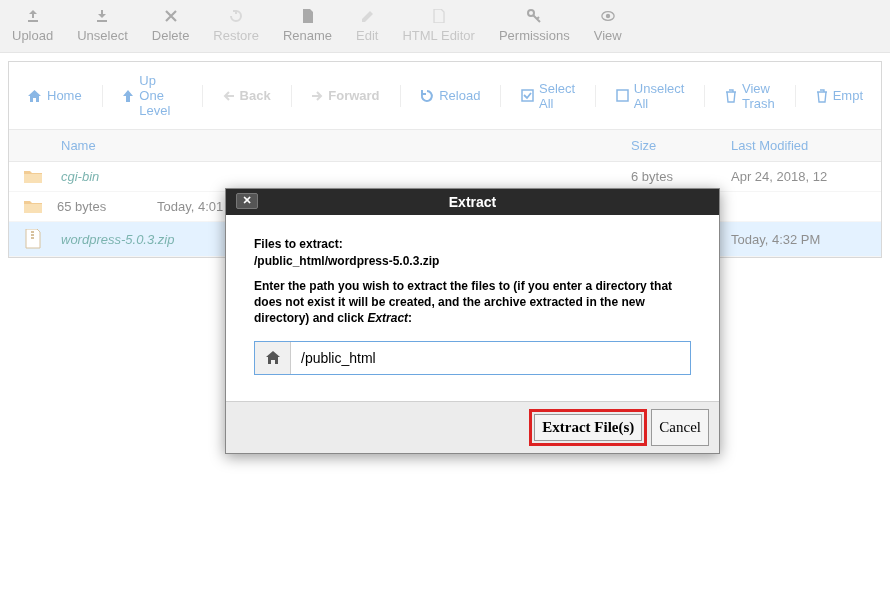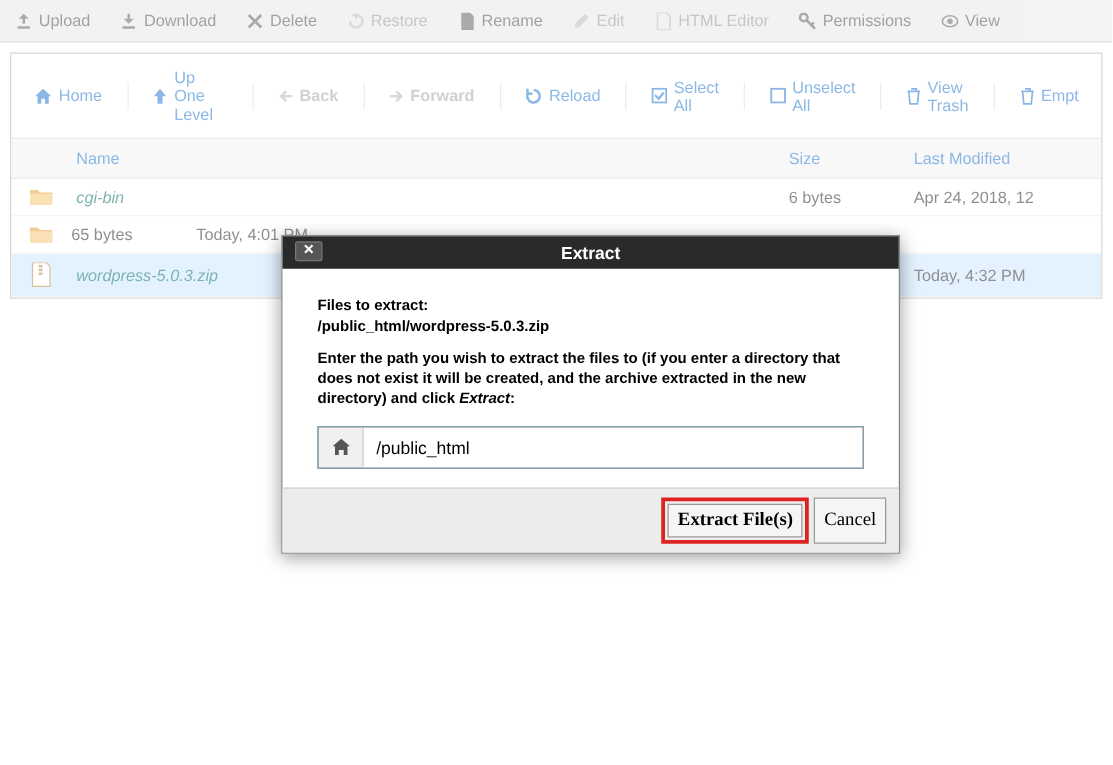--- a/index.html
+++ b/index.html
@@ -1,19 +1,19 @@
 <!DOCTYPE html>
 <html><head>
 <meta charset="utf-8">
 <style>
 * { box-sizing: border-box; margin: 0; padding: 0; }
 body { font-family: Arial, sans-serif; font-size: 13px; background: #fff; width: 890px; height: 612px; overflow: hidden; position: relative; }
 
 .top-toolbar { display: flex; background: #e9e9e9; border-bottom: 1px solid #d0d0d0; padding: 5px 0; opacity: 0.55; }
-.top-toolbar .btn { display: flex; align-items: center; gap: 5px; padding: 4px 12px; color: #555; cursor: pointer; font-size: 13px; }
+.top-toolbar .btn { display: flex; align-items: center; gap: 5px; padding: 4px 12px; color: #555; cursor: pointer; font-size: 13px; flex-direction: column; }
 .top-toolbar .btn.disabled { color: #999; }
 .top-toolbar .icon { width: 14px; height: 14px; display: inline-flex; align-items: center; justify-content: center; }
 
 .panel { margin: 8px; border: 1px solid #d8d8d8; background: #fff; }
 .nav-toolbar { display: flex; align-items: center; border-bottom: 1px solid #d8d8d8; padding: 6px 8px; gap: 4px; opacity: 0.55; }
 .nav-toolbar .btn { display: flex; align-items: center; gap: 5px; padding: 5px 10px; color: #2b7dd1; cursor: pointer; font-size: 13px; }
 .nav-toolbar .btn.disabled { color: #aaa; font-weight: bold; }
 .nav-toolbar .sep { width: 1px; height: 22px; background: #e0e0e0; margin: 0 6px; }
 
 .table-header { display: flex; background: #f4f4f4; border-bottom: 1px solid #d8d8d8; color: #2b7dd1; font-size: 13px; padding: 8px 0; opacity: 0.55; }
@@ -28,26 +28,26 @@
 .file-row .col-name { color: #0f766e; font-style: italic; }
 .file-row .col-size, .file-row .col-modified { color: #333; }
 
 .folder-svg { width: 18px; height: 15px; }
 .zip-svg { width: 16px; height: 20px; }
 
 
 .modal { position: absolute; left: 225px; top: 188px; width: 495px; background: #fff; box-shadow: 0 3px 14px rgba(0,0,0,0.4); border: 1px solid #888; }
 .modal-titlebar { background: #2a2a2a; color: #fff; text-align: center; padding: 5px 0; font-weight: bold; font-size: 14px; position: relative; }
 .modal-close { position: absolute; left: 10px; top: 4px; width: 22px; height: 16px; background: #555; border: 1px solid #777; border-radius: 2px; color: #fff; font-size: 11px; line-height: 13px; text-align: center; cursor: pointer; }
-.modal-body { padding: 22px 28px 15px; font-size: 12px; color: #000; }
+.modal-body { padding: 22px 28px 26px; font-size: 12px; color: #000; }
 .modal-body .label1 { font-weight: bold; margin-bottom: 3px; }
 .modal-body .file-path { font-weight: bold; margin-bottom: 10px; }
 .modal-body .instruct { font-weight: bold; margin-bottom: 14px; line-height: 1.35; }
 .modal-body .instruct em { font-style: italic; }
-.path-input-wrap { display: flex; border: 1px solid #6da7e0; background: #a16207; }
+.path-input-wrap { display: flex; border: 1px solid #6da7e0; background: #3b82f6; }
 .path-home { width: 36px; display: flex; align-items: center; justify-content: center; background: #f0f0f0; border-right: 1px solid #ccc; color: #555; }
 .path-input { flex: 1; border: none; outline: none; padding: 8px 10px; font-size: 14px; }
 .modal-footer { background: #ececec; border-top: 1px solid #d0d0d0; padding: 7px 10px; display: flex; justify-content: flex-end; gap: 4px; }
 .modal-footer button { font-family: Georgia, serif; font-size: 15px; padding: 4px 7px; background: #f5f5f5; border: 1px solid #999; cursor: pointer; }
 .extract-highlight { border: 3px solid #d22; padding: 2px; display: inline-block; }
 .extract-highlight button { font-weight: bold; }
 
 svg { display: block; }
 </style>
 </head>
@@ -61,21 +61,21 @@
         </svg>
       </span>
     <span>Upload</span>
   </div>
   <div class="btn">
     <span class="icon">
         <svg width="14" height="14" viewBox="0 0 14 14">
           <path d="M6 1 H8 V5 L11 5 L7 9 L3 5 L6 5 Z M2 11 H12 V13 H2 Z" fill="#666"></path>
         </svg>
       </span>
-    <span>Download</span>
+    <span>Unselect</span>
   </div>
   <div class="btn">
     <span class="icon">
         <svg width="12" height="12" viewBox="0 0 12 12">
           <path d="M1 1 L11 11 M11 1 L1 11" stroke="#666" stroke-width="2.2"></path>
         </svg>
       </span>
     <span>Delete</span>
   </div>
   <div class="btn disabled">

